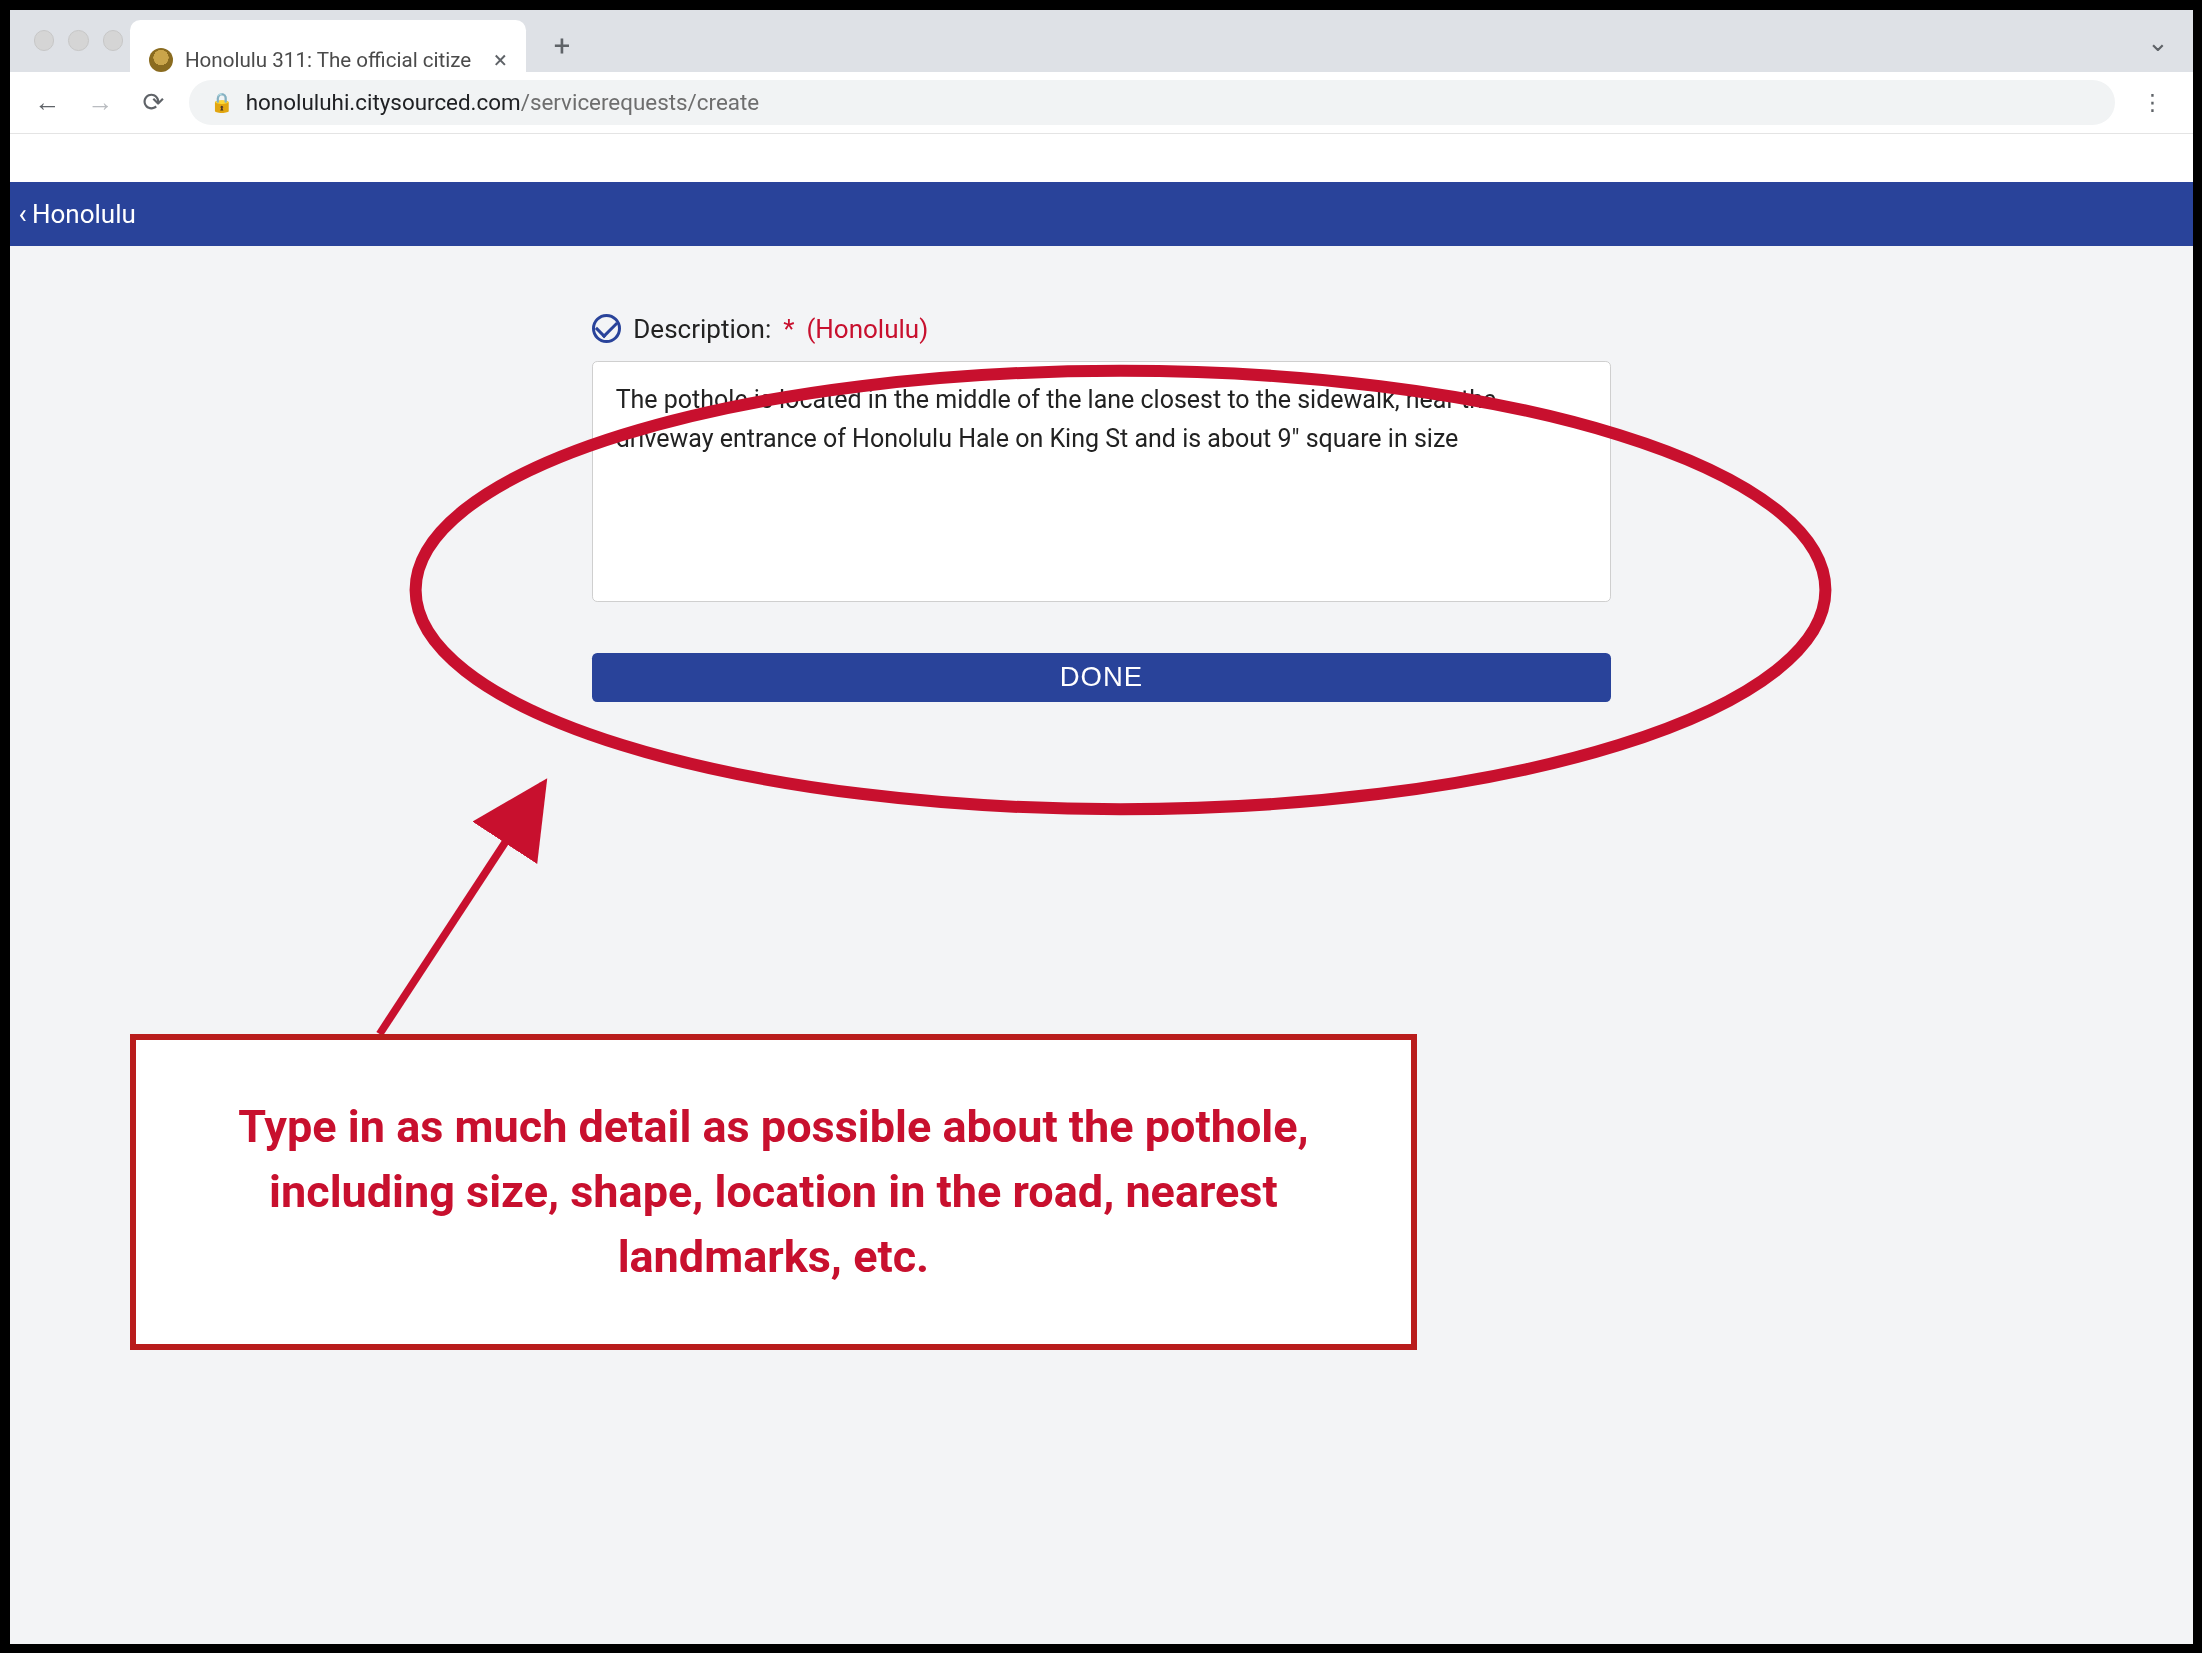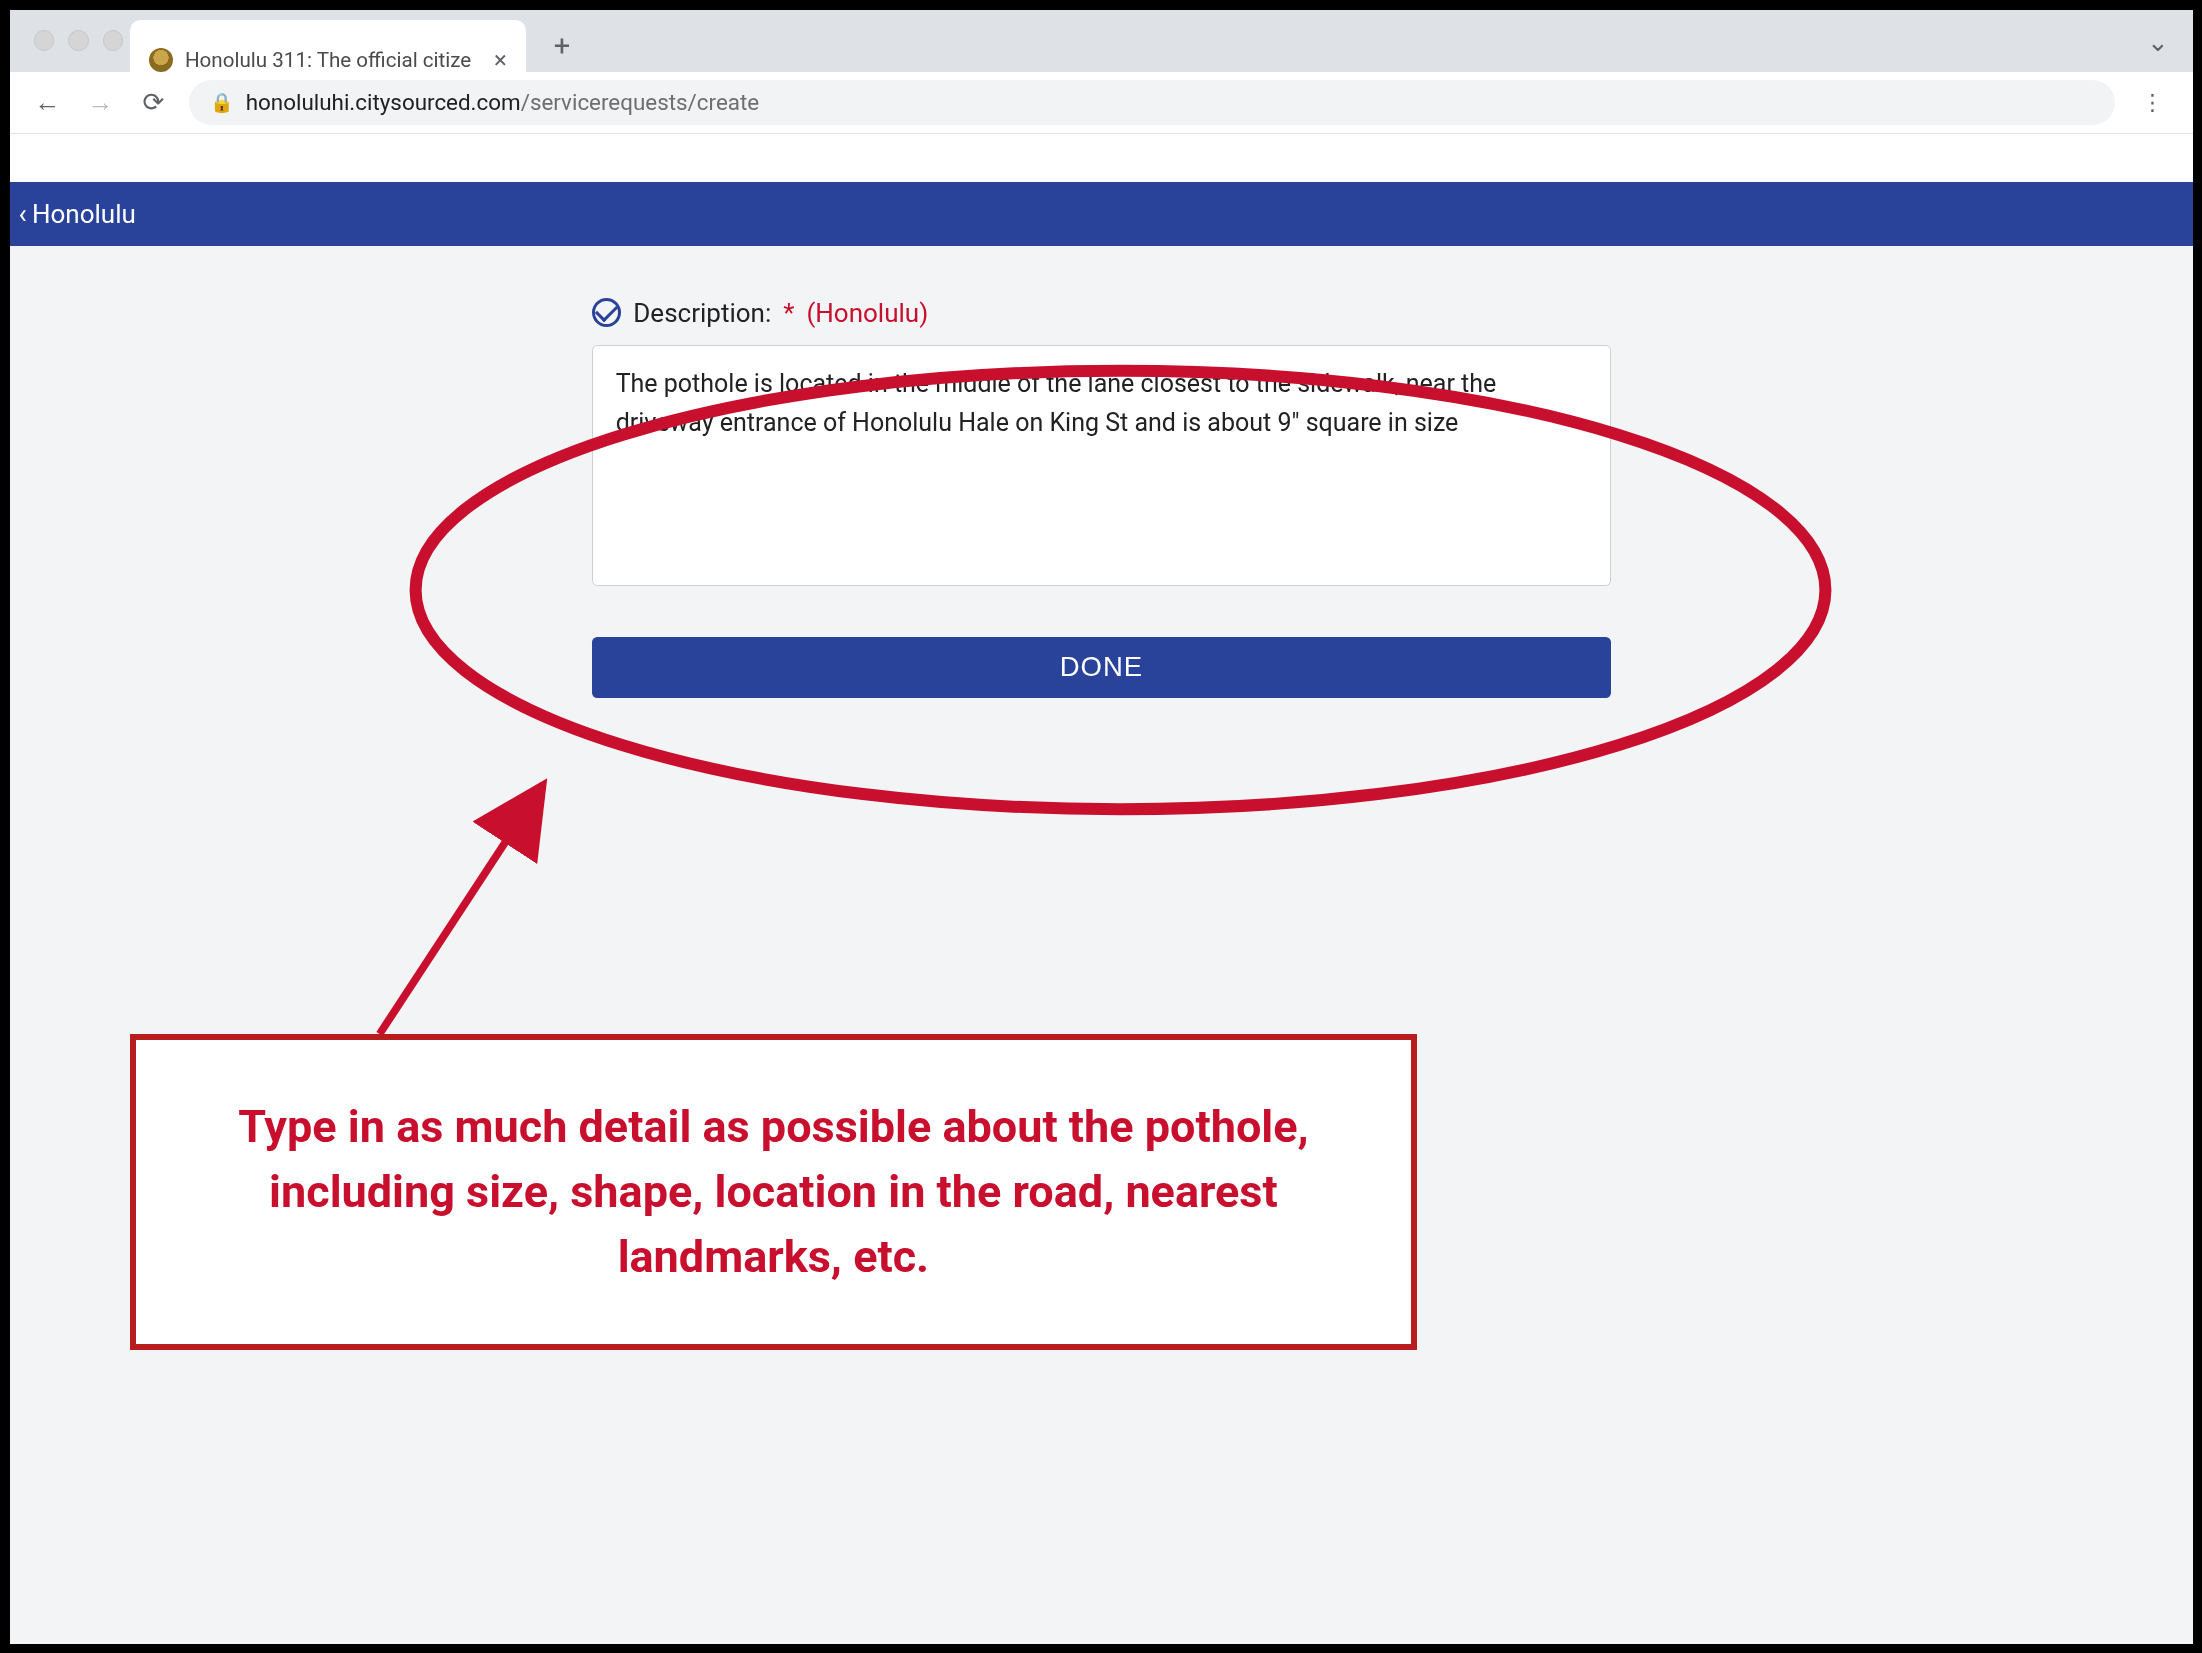--- a/index.html
+++ b/index.html
@@ -111,21 +111,21 @@
   }
   .backlink .chevl { font-size: 27.5px; }
   .bluebar .title {
     position: absolute; left: 0; right: 0;
     text-align: center;
     font-size: 26px; font-weight: 400;
     pointer-events: none;
   }
   .form-wrap {
     width: 1032px;
-    margin: 52px auto 0 auto;
+    margin: 68px auto 0 auto;
     padding: 0 6.9px;
   }
   .label-row {
     display: flex; align-items: center; gap: 12px;
     font-size: 26px;
     margin-bottom: 17px;
     color: #222;
   }
   .checkcircle {
     width: 29px; height: 29px; border: 3.4px solid #29439a; border-radius: 50%;
@@ -149,21 +149,21 @@
     font-size: 25px;
     line-height: 1.55;
     color: #222;
     resize: none;
     font-family: inherit;
   }
   .done-btn {
     display: block;
     width: 100%;
     margin-top: 48px;
-    height: 61px;
+    height: 49px;
     background: #29439a;
     color: #fff;
     border: none;
     border-radius: 5.2px;
     font-size: 27.5px;
     letter-spacing: 0.9px;
     font-weight: 500;
   }
 
   

